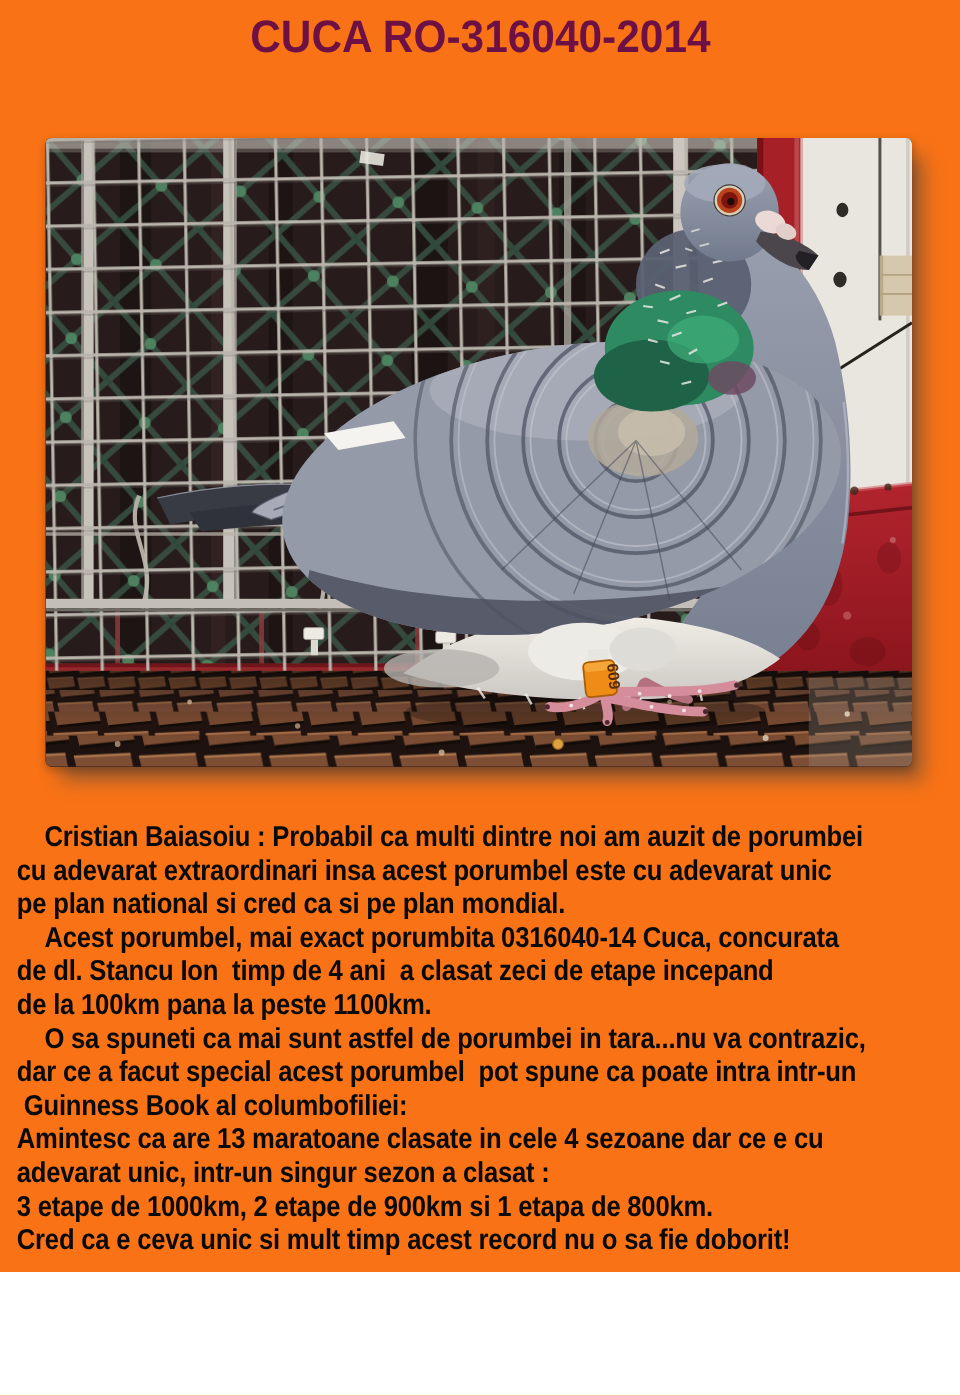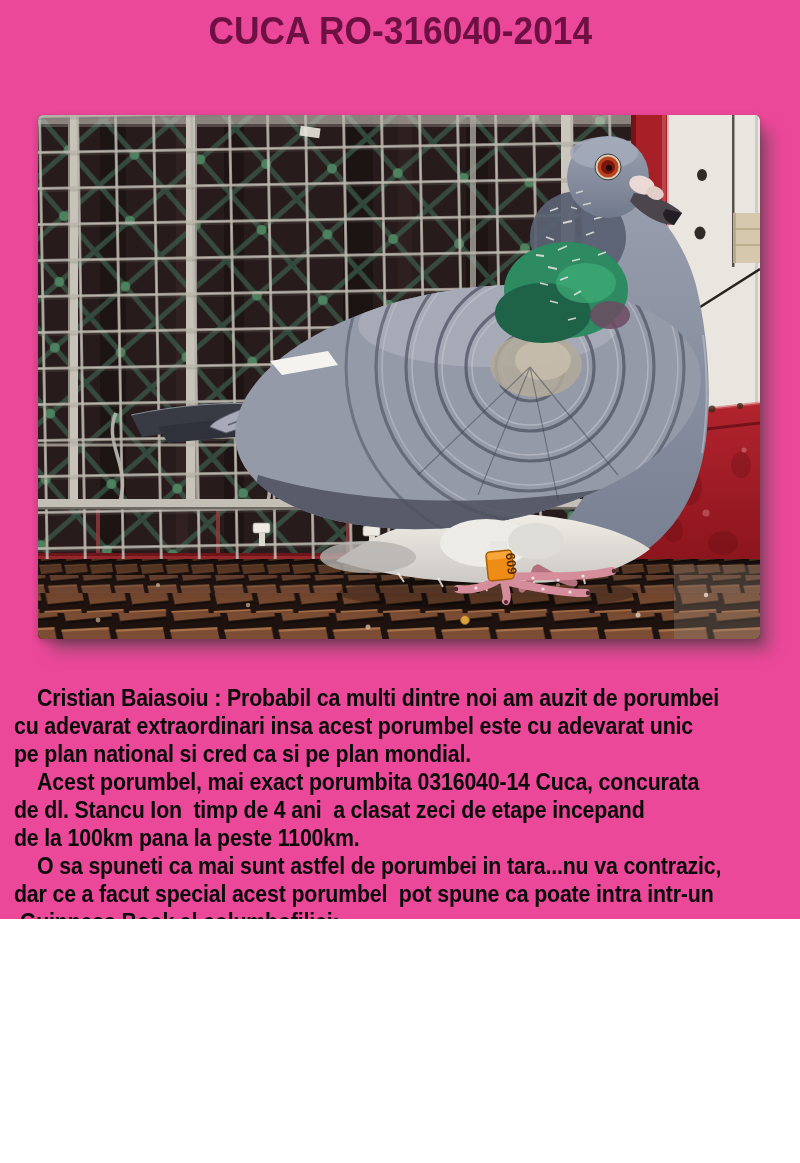--- a/index.html
+++ b/index.html
@@ -1,16 +1,16 @@
 <!DOCTYPE html>
 <html><head>
 <meta charset="utf-8">
 <style>
   html,body{margin:0;padding:0;background:#ffffff;}
-  .page{position:relative;width:800px;height:919px;background:#ec4899;overflow:hidden;
+  .page{position:relative;width:800px;height:1060px;background:#f97316;overflow:hidden;
         font-family:"Liberation Sans",sans-serif;}
   .heading-row{position:absolute;left:0;width:800px;text-align:center;white-space:nowrap;}
   .title-row{top:10px;}
   .subtitle-row{top:50px;}
   .title-text{display:inline-block;font-size:38px;font-weight:bold;letter-spacing:0px;
               transform:scaleX(.93);transform-origin:center;line-height:42px;}
   .subtitle-text{display:inline-block;font-size:37px;font-weight:bold;color:#0c0c0c;
               transform:scaleX(.78);transform-origin:center;line-height:40px;}
   .photo{position:absolute;left:38px;top:115px;width:722px;height:524px;border-radius:5px;
          background:#261a1a;overflow:hidden;

